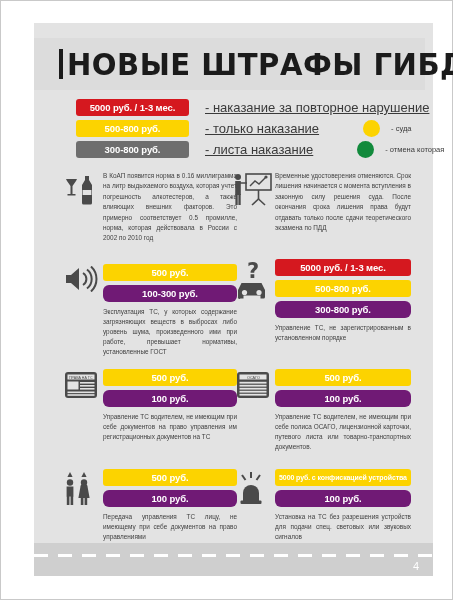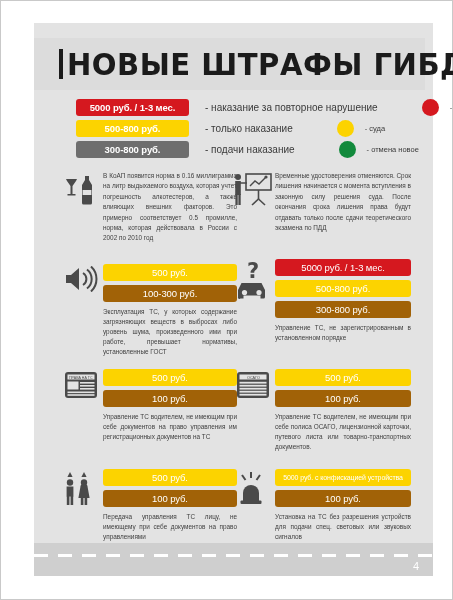--- a/index.html
+++ b/index.html
@@ -59,21 +59,21 @@
     font-size:9.5px;font-weight:700;color:#fff;
     font-family:"Liberation Sans", sans-serif;
     letter-spacing:-0.1px;
     flex:0 0 auto;
     box-sizing:border-box;
   }
   .badge.red{background:#d5181f;}
   .badge.yellow{background:#fcd300;}
   .badge.gray{background:#6e6e6e;}
   .legend-desc{
-    font-size:10px;color:#3a3a3a;margin-left:16px;white-space:nowrap;
+    font-size:13px;color:#3a3a3a;margin-left:16px;white-space:nowrap;text-decoration:underline;
   }
   .legend-dot{
     width:17px;height:17px;border-radius:50%;flex:0 0 auto;margin-left:44px;
   }
   .legend-dot.red{background:#d5181f;}
   .legend-dot.yellow{background:#fcd300;}
   .legend-dot.green{background:#128a3c;}
   .legend-dot-desc{
     font-size:7.5px;color:#3a3a3a;margin-left:11px;white-space:nowrap;
   }
@@ -95,26 +95,26 @@
   .content-cell{flex:1 1 auto;}
   .paragraph{
     font-size:6.4px;line-height:1.62;color:#3f3f3f;
     text-align:justify;
     font-family:"Liberation Sans", sans-serif;
   }
   .fine-badges{margin-bottom:5px;}
   .fine-badge{
     height:17px;border-radius:3px;width:100%;
     display:flex;align-items:center;justify-content:center;
-    font-size:9.5px;font-weight:400;color:#fff;
+    font-size:9.5px;font-weight:700;color:#fff;
     margin-bottom:4px;box-sizing:border-box;letter-spacing:-0.1px;
   }
   .fine-badge.red{background:#d5181f;}
   .fine-badge.yellow{background:#fcd300;}
-  .fine-badge.gray{background:#a16207;}
+  .fine-badge.gray{background:#701a75;border-radius:6px;}
   .fine-badge.small{font-size:7px;}
   .cap-text{
     font-size:6.4px;line-height:1.55;color:#3f3f3f;text-align:justify;
   }
   
   .road{
     position:absolute;left:0;bottom:0;width:399px;height:33px;
     background:#cfcfcf;
   }
   .road-dash{
@@ -149,23 +149,23 @@
 
       <div class="legend-row r1">
         <div class="badge yellow">500-800 руб.</div>
         <div class="legend-desc">- только наказание</div>
         <div class="legend-dot yellow"></div>
         <div class="legend-dot-desc">- суда</div>
       </div>
 
       <div class="legend-row r2">
         <div class="badge gray">300-800 руб.</div>
-        <div class="legend-desc">- подачи наказание</div>
+        <div class="legend-desc">- листа наказание</div>
         <div class="legend-dot green"></div>
-        <div class="legend-dot-desc">- отмена новое</div>
+        <div class="legend-dot-desc">- отмена которая</div>
       </div>
 
     </div>
 
     <div class="grid">
 
       <div class="block col-l" style="top:0px;">
         <div class="icon-cell">
           <svg width="36" height="32" viewBox="0 0 36 32" fill="#4a4a4a">
             <path d="M3 6 h11 l-1 2 -3.5 5 v8 h3 v1.5 h-8 V21 h3 v-8 L4 8 Z"></path>

